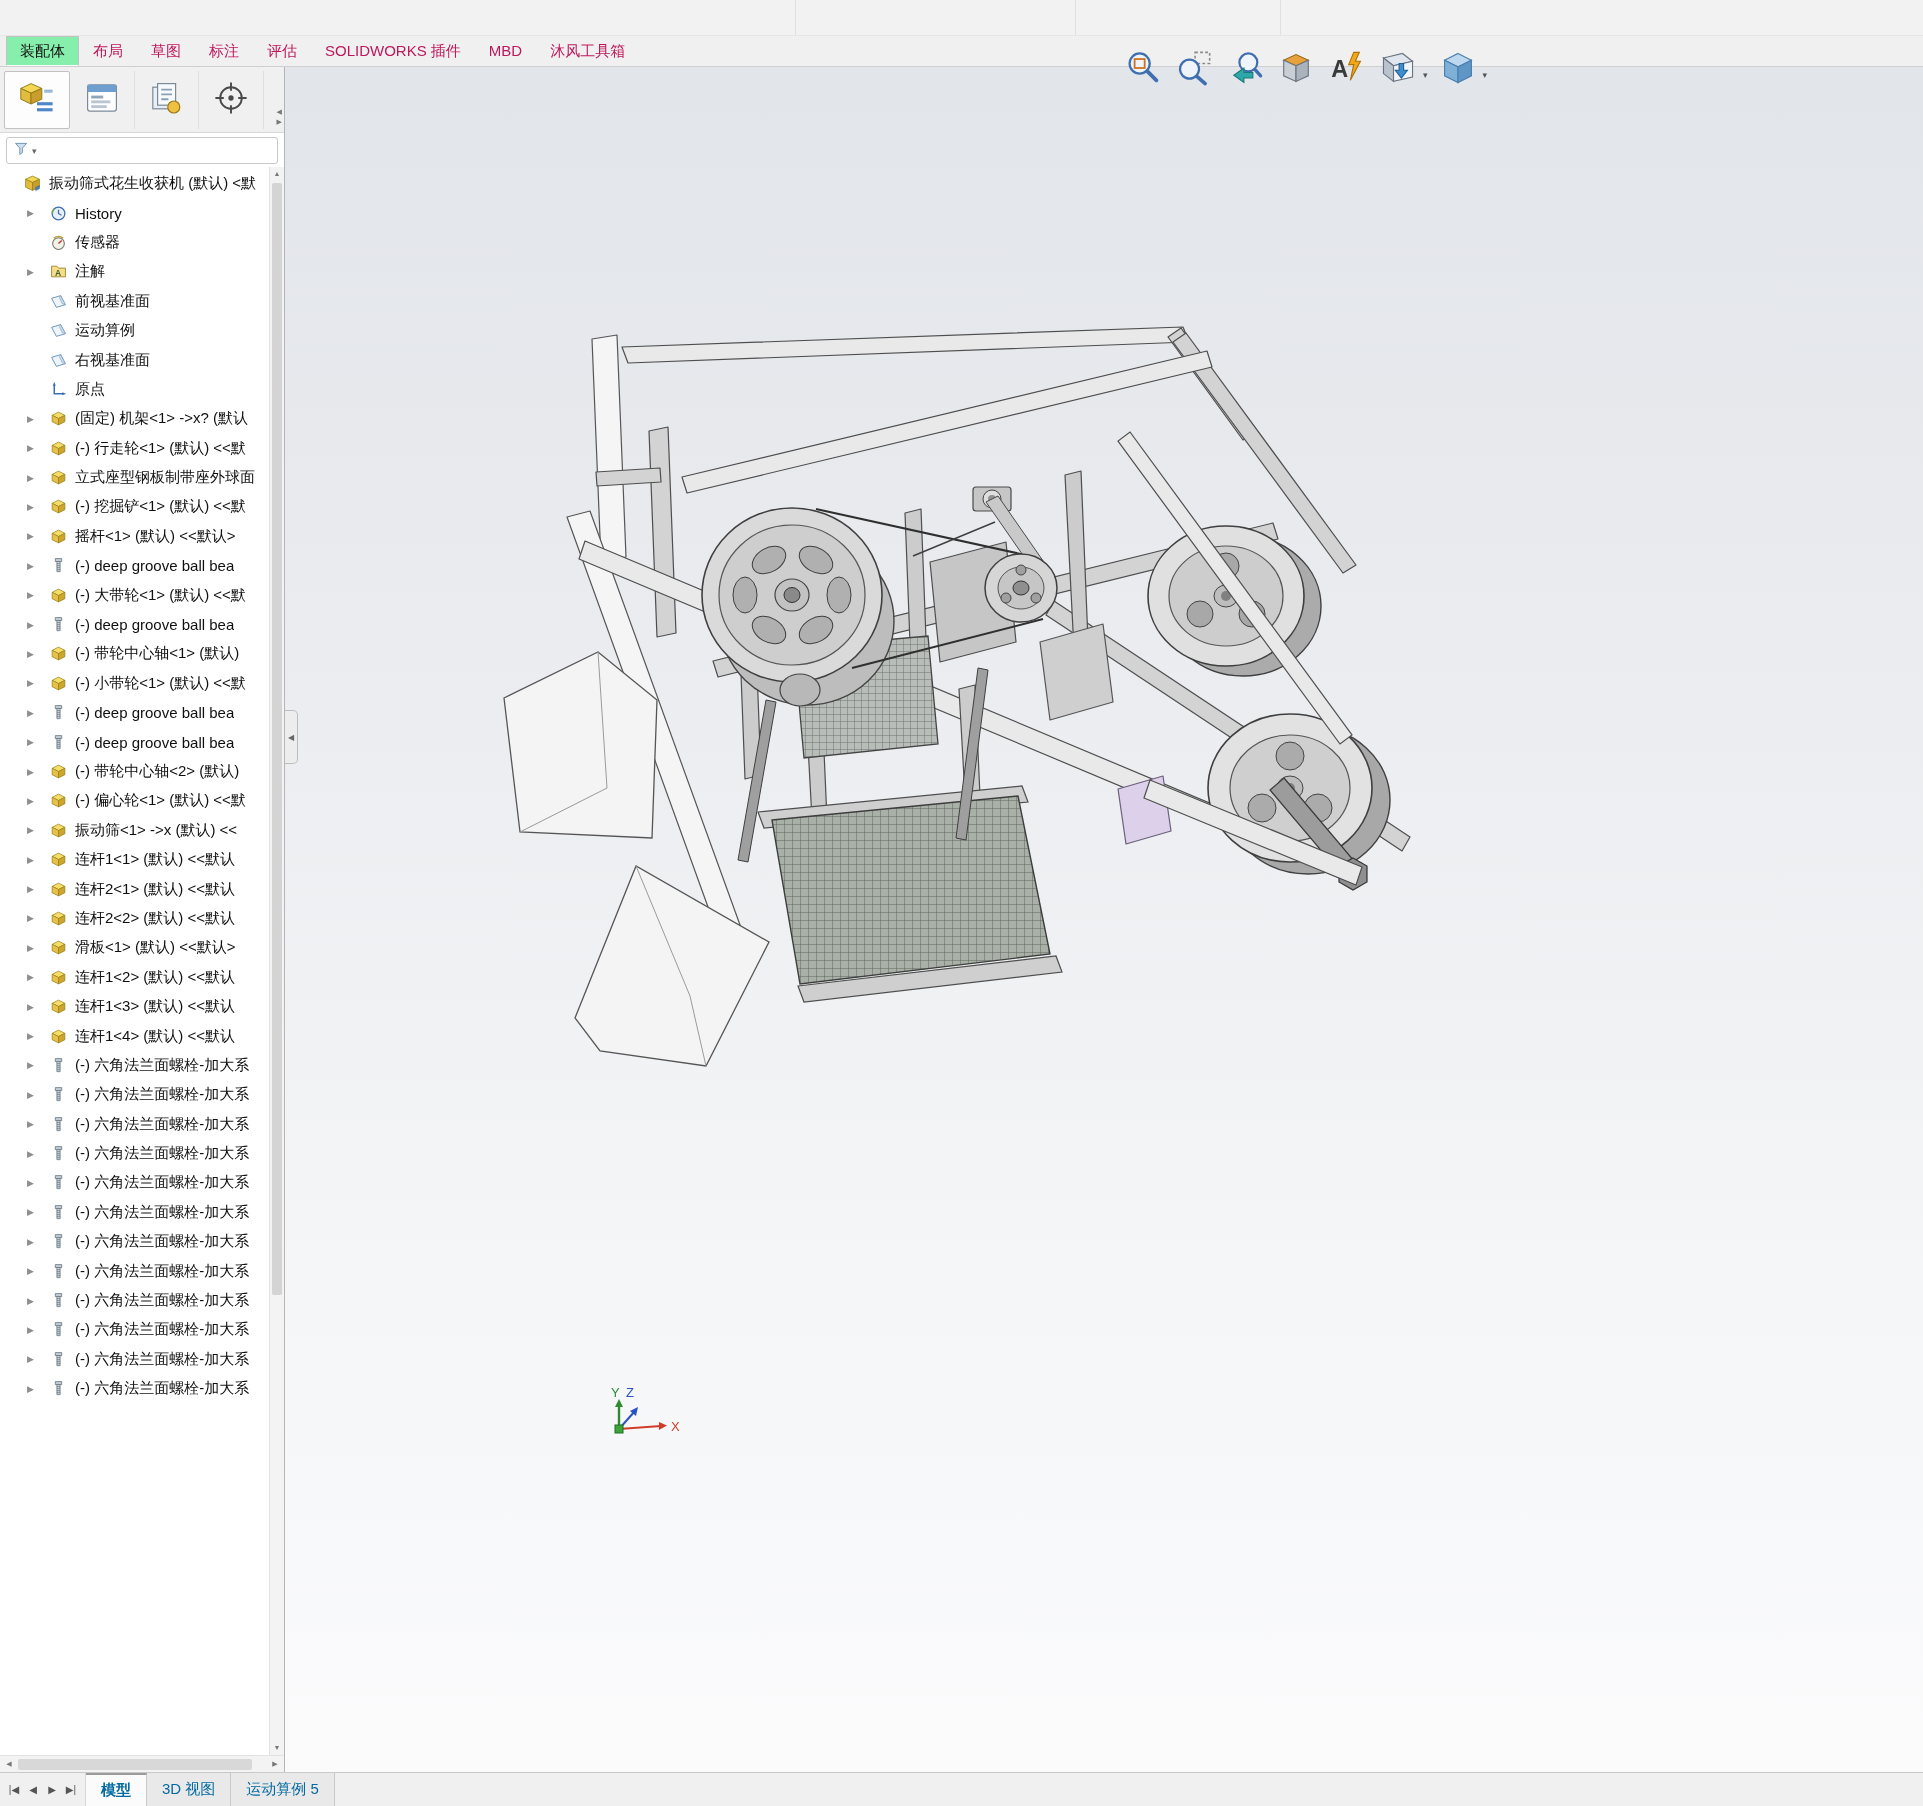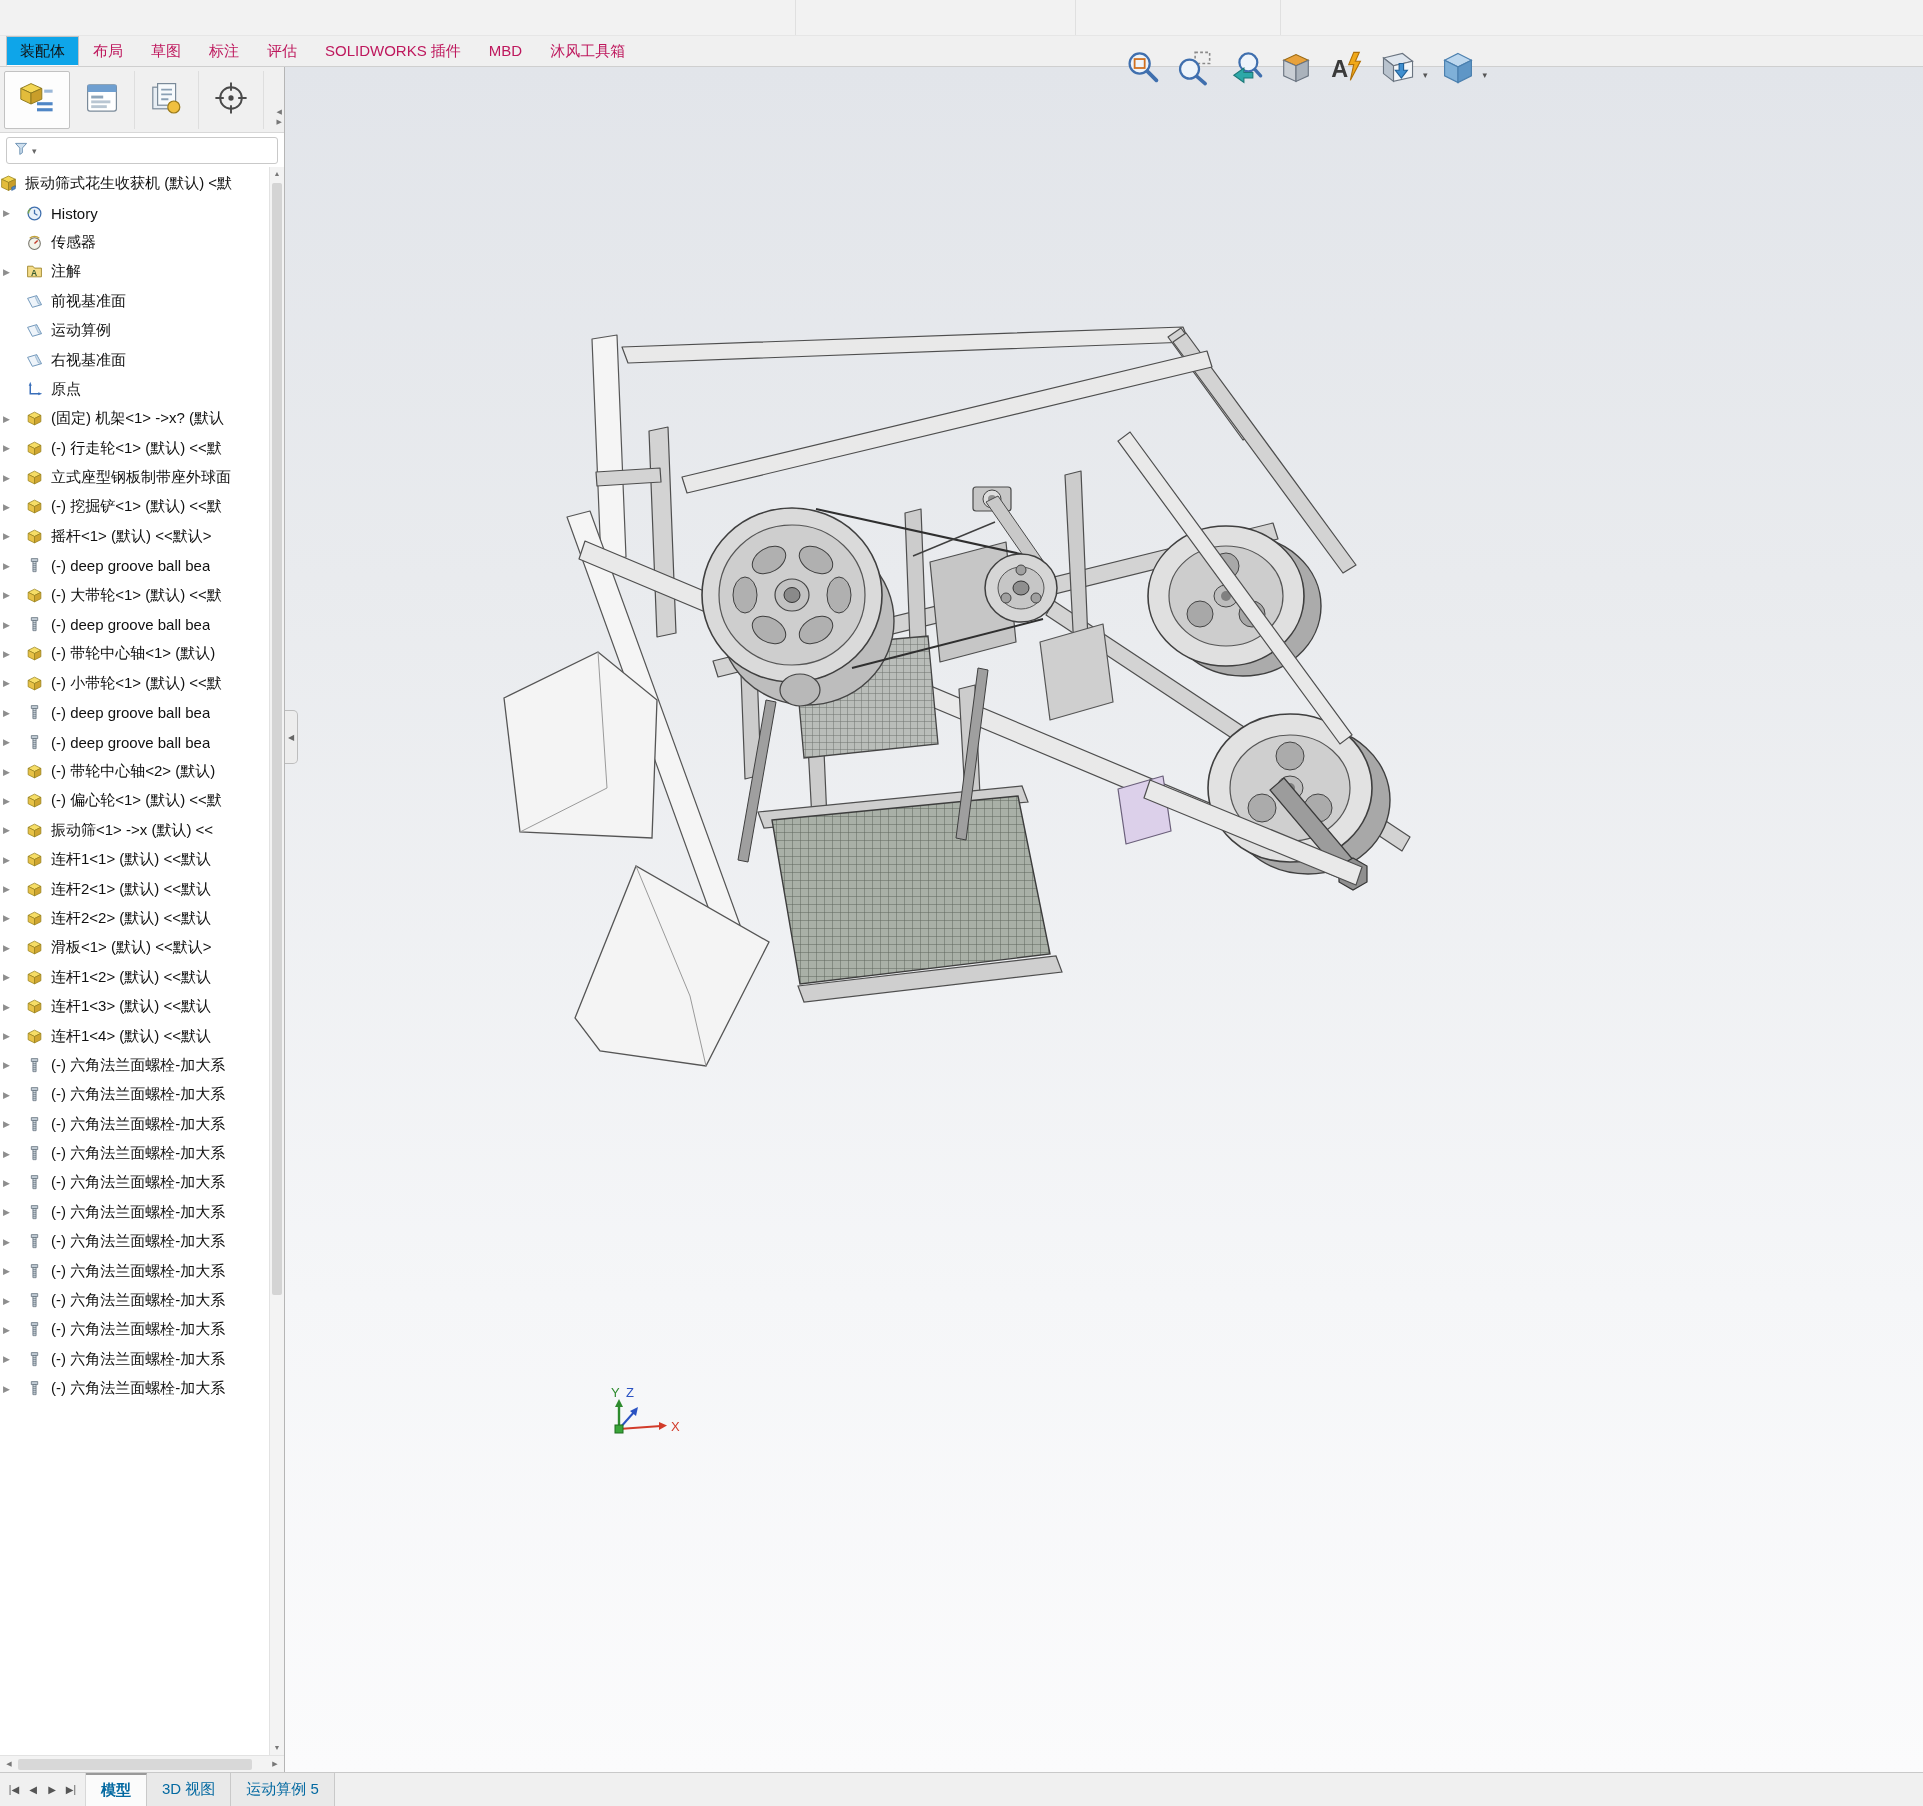--- a/index.html
+++ b/index.html
@@ -3,21 +3,21 @@
 <meta charset="utf-8">
 <style>
   *{margin:0;padding:0;box-sizing:border-box}
   html,body{width:1923px;height:1806px;overflow:hidden}
   body{position:relative;font-family:"Liberation Sans",sans-serif;background:#f0f0f0;color:#1a1a1a}
 
   
   .titlebar{position:absolute;left:0;top:0;width:100%;height:36px;background:#f2f2f2;border-bottom:1px solid #e6e6e6}
   .tabrow{position:absolute;left:0;top:36px;width:100%;height:31px;background:#f0f0f0;border-bottom:1px solid #cfcfcf;display:flex;align-items:flex-end;padding-left:6px}
   .cm-tab{height:30px;line-height:28px;padding:0 13px;font-size:15px;color:#be185d;border:1px solid transparent;white-space:nowrap}
-  .cm-tab.active{background:#0ea5e9;border-color:#c3c3c3;border-bottom-color:#fbfbfb;color:#111}
+  .cm-tab.active{background:#86efac;border-color:#c3c3c3;border-bottom-color:#fbfbfb;color:#111}
 
   
   .headsup{position:absolute;left:1120px;top:44px;height:48px;display:flex;align-items:center;gap:5px;z-index:6}
   .hicon{width:46px;height:46px;display:flex;align-items:center;justify-content:center;border-radius:3px}
   .hicon svg{width:38px;height:38px}
   .hcaret{font-size:9px;color:#555;margin:14px 2px 0 -3px}
 
   
   .main{position:absolute;left:0;top:67px;right:0;bottom:34px;display:flex}
   .left-panel{width:285px;background:#fff;border-right:1px solid #b5b5b5;display:flex;flex-direction:column;position:relative;z-index:3}
@@ -25,21 +25,21 @@
   .panel-tab{flex:1;height:58px;display:flex;align-items:center;justify-content:center;border-right:1px solid #dedede}
   .panel-tab svg{width:36px;height:36px}
   .panel-tab.active{background:#fdfdfd;border:1px solid #c2c2c2;border-radius:2px}
   .ptab-scroll{position:absolute;right:2px;bottom:6px;display:flex;flex-direction:column;gap:2px;font-size:7px;color:#777}
   .filter-row{height:27px;margin:4px 6px 2px 6px;border:1px solid #c9c9c9;border-radius:3px;background:#fff;display:flex;align-items:center;padding:0 6px;gap:2px}
   .filter-row svg{width:17px;height:17px}
   .filter-caret{font-size:9px;color:#666}
 
   
   .tree{flex:1;background:#fff;overflow:hidden;padding-top:3px;position:relative}
-  .trow{height:29.4px;display:flex;align-items:center;font-size:15px;color:#101010;padding-left:0;white-space:nowrap;overflow:hidden}
+  .trow{height:29.4px;display:flex;align-items:center;font-size:15px;color:#101010;padding-left:24px;white-space:nowrap;overflow:hidden}
   .trow .arrow{width:26px;font-size:9px;color:#8e8e8e;flex:none;padding-left:3px}
   .trow .ticon{width:19px;height:17px;margin-right:6px;flex:none}
   .trow .ticon svg{width:17px;height:17px;display:block}
   .trow .tlabel{overflow:hidden}
 
   
   .vscroll{position:absolute;right:0;top:100px;bottom:17px;width:15px;background:#f3f3f3;border-left:1px solid #e2e2e2;z-index:4}
   .vscroll .sb-arrow{height:14px;text-align:center;font-size:7px;color:#777;line-height:14px}
   .vscroll .thumb{position:absolute;left:2px;right:2px;top:16px;height:70%;background:#d4d4d4;border-radius:2px}
   .hscroll{height:17px;background:#f3f3f3;border-top:1px solid #e2e2e2;display:flex;align-items:center;padding:0 2px;gap:2px}

